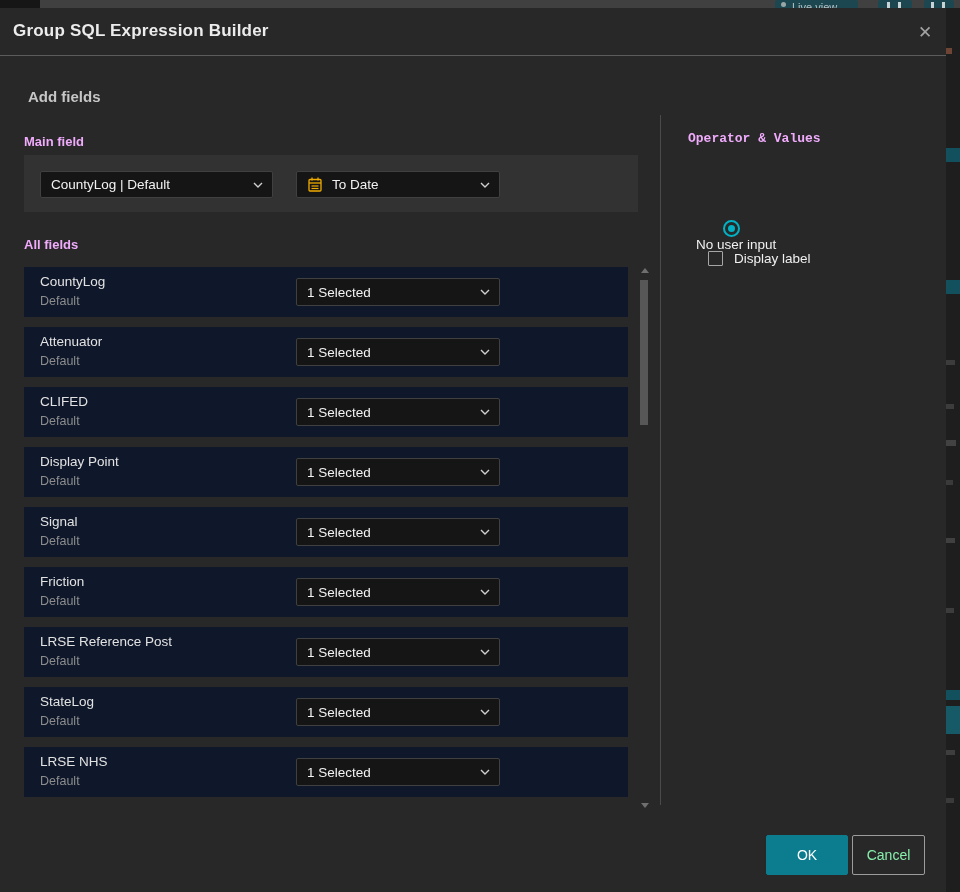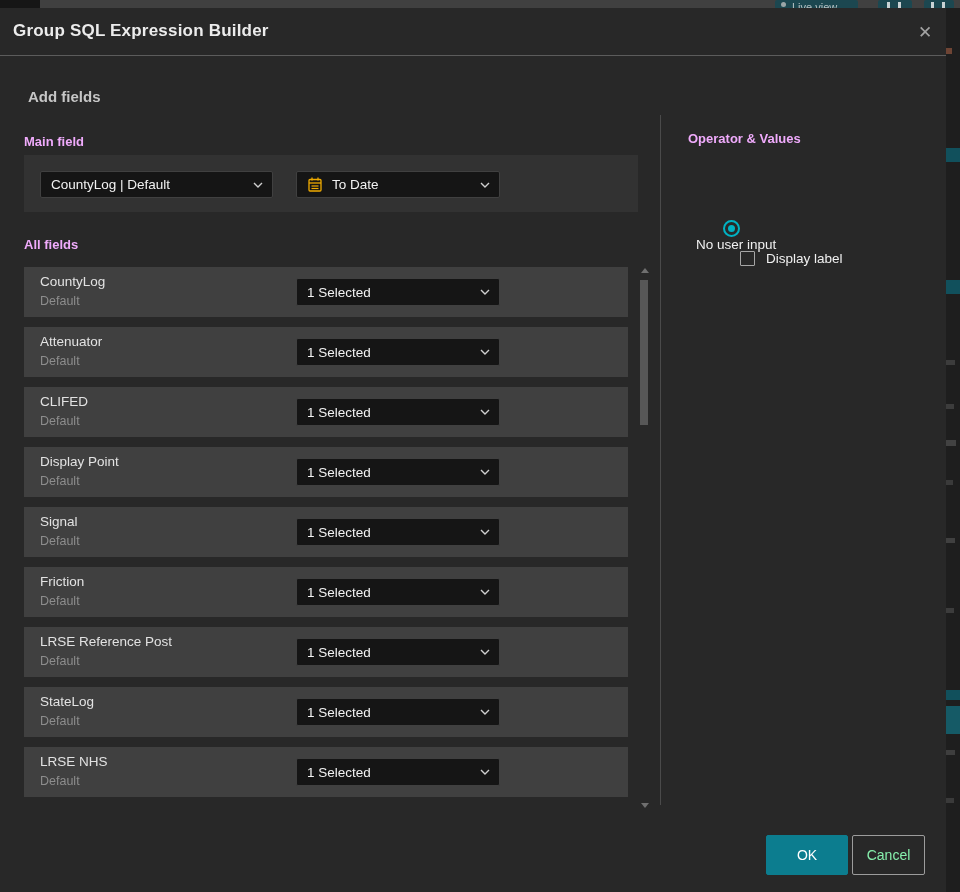--- a/index.html
+++ b/index.html
@@ -40,21 +40,21 @@
   .dropdown {
     position:absolute; height:27px; background:#151515; border:1px solid #404040; border-radius:2px;
     display:flex; align-items:center; padding:0 10px; cursor:pointer;
   }
   .dropdown .dd-label { font-size:13.5px; color:#f2f2f2; white-space:nowrap; overflow:hidden; }
   .dropdown .dd-chevron { position:absolute; right:9px; top:50%; transform:translateY(-50%); display:flex; }
   .dd-icon { margin-right:9px; display:flex; flex:0 0 auto; }
 
   
   .fields-list { position:absolute; left:24px; top:259px; width:604px; }
-  .field-row { position:relative; width:604px; height:50px; background:#404040; margin-bottom:10px; }
+  .field-row { position:relative; width:604px; height:50px; background:#0f172a; margin-bottom:10px; }
   .field-row .row-name { position:absolute; left:16px; top:7px; font-size:13.5px; color:#e2e2e2; }
   .field-row .row-sub { position:absolute; left:16px; top:27px; font-size:12.5px; color:#8d8d8d; }
   .field-row .dropdown { left:272px; top:11px; width:204px; height:28px; }
 
   
   .scrollbar { position:absolute; left:639px; top:255px; width:10px; height:545px; }
   .scroll-up-arrow { position:absolute; left:2px; top:5px; width:0; height:0;
     border-left:4px solid transparent; border-right:4px solid transparent; border-bottom:5px solid #6f6f6f; }
   .scroll-down-arrow { position:absolute; left:2px; bottom:0; width:0; height:0;
     border-left:4px solid transparent; border-right:4px solid transparent; border-top:5px solid #6f6f6f; }
@@ -64,21 +64,21 @@
 
   
   .op-dropdown { left:688px; top:150px; width:238px; }
 
   .radio-row { position:absolute; left:686px; top:212px; display:flex; align-items:center; cursor:pointer;flex-direction:column; }
   .radio-outer { width:17px; height:17px; border-radius:50%; border:2.5px solid #00b2c3; background:#282828;
                  display:flex; align-items:center; justify-content:center; }
   .radio-inner { width:7px; height:7px; border-radius:50%; background:#00b2c3; }
   .radio-label { margin-left:10px; font-size:13.5px; color:#f0f0f0; }
 
-  .check-row { position:absolute; left:708px; top:243px; display:flex; align-items:center; cursor:pointer;margin-left:32px; }
+  .check-row { position:absolute; left:708px; top:243px; display:flex; align-items:center; cursor:pointer; }
   .checkbox { width:15px; height:15px; border:1px solid #a6a6a6; background:transparent; border-radius:1px; }
   .check-label { margin-left:11px; font-size:13.5px; color:#f0f0f0; }
 
   
   .btn { position:absolute; top:827px; height:40px; font-size:14px; border-radius:2px; cursor:pointer;
          font-family:"Liberation Sans",sans-serif; display:flex; align-items:center; justify-content:center; }
   .btn-ok { left:766px; width:82px; background:#0c7d8f; border:1px solid #0c7d8f; color:#ffffff; }
   .btn-cancel { left:852px; width:73px; background:transparent; border:1px solid #9c9c9c; color:#86efac; }
 
   svg { display:block; }
@@ -284,21 +284,21 @@
   </div>
 
   <div class="scrollbar">
     <div class="scroll-up-arrow"></div>
     <div class="scroll-thumb"></div>
     <div class="scroll-down-arrow"></div>
   </div>
 
   <div class="v-sep"></div>
 
-  <div class="field-label" style="left:688px; top:123px;">Operator &amp; Values</div>
+  <div class="field-label" style="left:688px; top:123px;font-family:Liberation Mono, monospace;">Operator &amp; Values</div>
 
 
   <div class="radio-row">
     <span class="radio-outer">
         <span class="radio-inner"></span>
       </span>
     <span class="radio-label">No user input</span>
   </div>
 
   <div class="check-row">

